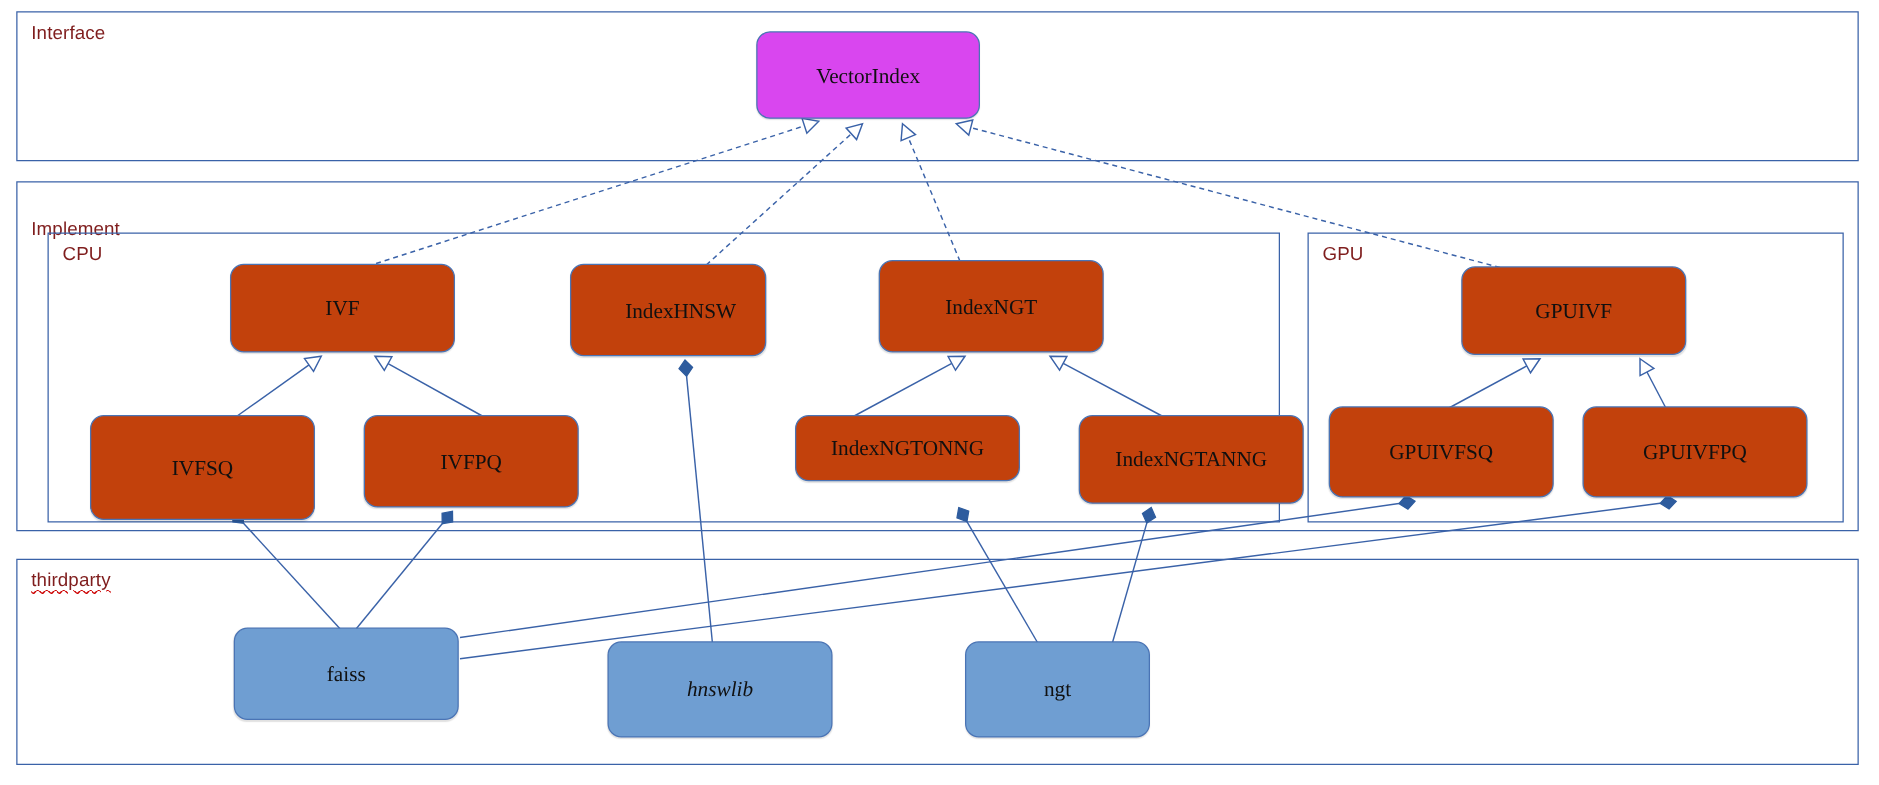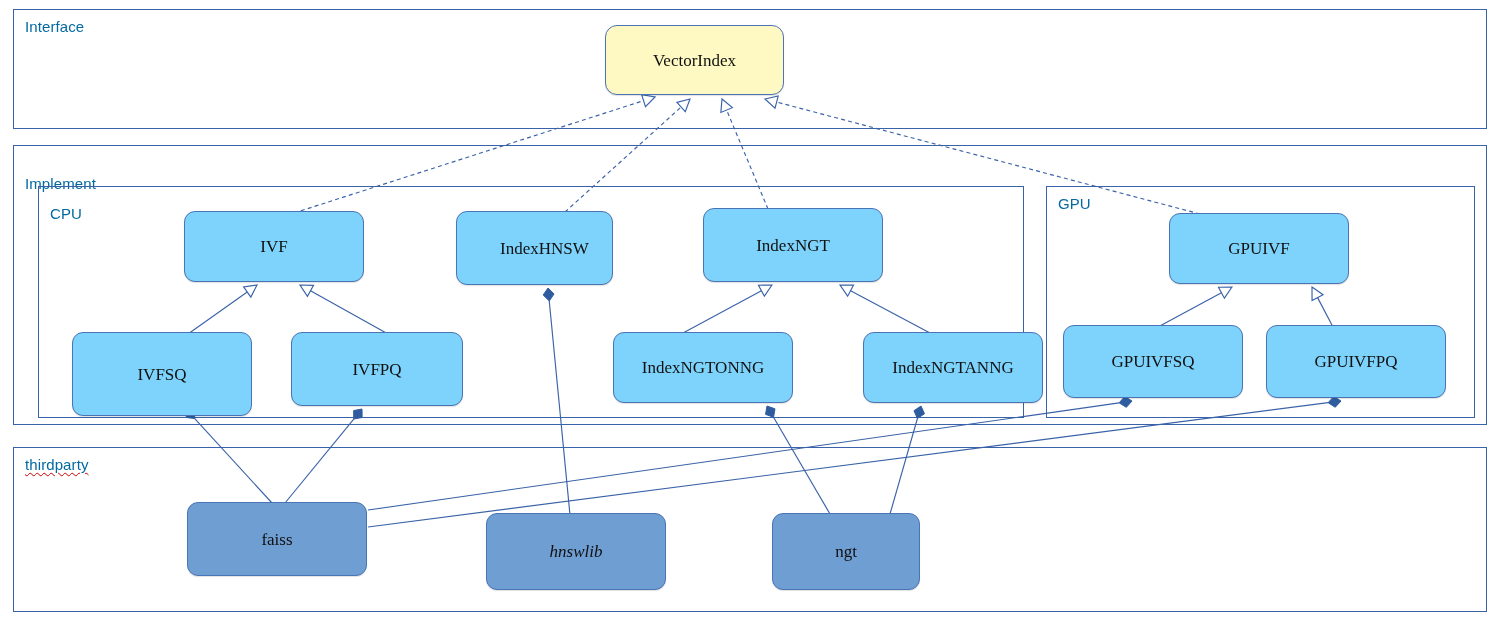--- a/index.html
+++ b/index.html
@@ -19,21 +19,21 @@
   .group{
     position:absolute;
     border:1px solid #3a62a8;
     background:transparent;
     box-sizing:border-box;
   }
   .group-label{
     position:absolute;
     font-family:"Liberation Sans", sans-serif;
     font-size:15px;
-    color:#0369a1;
+    color:#7f1d1d;
     white-space:nowrap;
     letter-spacing:0.1px;
   }
   .group-label.spell{
     text-decoration:underline;
     text-decoration-color:#cc0000;
     text-decoration-style:wavy;
     text-decoration-thickness:1px;
     text-underline-offset:2px;
   }
@@ -46,22 +46,22 @@
     display:flex;
     align-items:center;
     justify-content:center;
     font-family:"Liberation Serif", serif;
     font-size:17px;
     color:#101010;
     text-align:center;
     line-height:1;
     box-shadow:0 1px 1px rgba(0,0,0,0.12);
   }
-  .node.iface{ background:#fef9c3;border-radius:12px; }
-  .node.impl { background:#7dd3fc; }
+  .node.iface{ background:#d946ef; }
+  .node.impl { background:#c2410c; }
   .node.lib  { background:#6f9ed2; }
 
   
   #edges{
     position:absolute;
     left:0; top:0;
     width:1503px;
     height:628px;
     pointer-events:none;
   }
@@ -78,21 +78,21 @@
 <body>
 
 <div id="canvas">
 
   <div id="groups-layer">
       <div class="group" style="left: 13px; top: 9px; width: 1474px; height: 120px;"></div>
       <div class="group-label" style="left: 25px; top: 18px;">Interface</div>
       <div class="group" style="left: 13px; top: 145px; width: 1474px; height: 280px;"></div>
       <div class="group-label" style="left: 25px; top: 154px; margin-top: 21px;">Implement</div>
       <div class="group" style="left: 38px; top: 186px; width: 986px; height: 232px;"></div>
-      <div class="group-label" style="left: 50px; top: 205px;">CPU</div>
+      <div class="group-label" style="left: 50px; top: 195px;">CPU</div>
       <div class="group" style="left: 1046px; top: 186px; width: 429px; height: 232px;"></div>
       <div class="group-label" style="left: 1058px; top: 195px;">GPU</div>
       <div class="group" style="left: 13px; top: 447px; width: 1474px; height: 165px;"></div>
       <div class="group-label spell" style="left: 25px; top: 456px;">thirdparty</div>
     </div>
 
   <svg id="edges" viewBox="0 0 1503 628">
       <line x1="294" y1="213" x2="643.5753280323369" y2="100.67108572922139" class="edge-dashed"></line>
       <polygon points="655,97 645.4842926115319,106.6119151524062 641.6663634531418,94.73025630603658" class="tri-hollow"></polygon>
       <line x1="565" y1="212" x2="681.0981971825919" y2="107.04722974693689" class="edge-dashed"></line>
@@ -141,21 +141,21 @@
       </div>
       <div class="node impl" style="left: 703px; top: 208px; width: 180px; height: 74px;">
         <span>IndexNGT</span>
       </div>
       <div class="node impl" style="left: 72px; top: 332px; width: 180px; height: 84px;">
         <span>IVFSQ</span>
       </div>
       <div class="node impl" style="left: 291px; top: 332px; width: 172px; height: 74px;">
         <span>IVFPQ</span>
       </div>
-      <div class="node impl" style="left: 613px; top: 332px; width: 180px; height: 71px;">
+      <div class="node impl" style="left: 636px; top: 332px; width: 180px; height: 53px;">
         <span>IndexNGTONNG</span>
       </div>
       <div class="node impl" style="left: 863px; top: 332px; width: 180px; height: 71px;">
         <span>IndexNGTANNG</span>
       </div>
       <div class="node impl" style="left: 1169px; top: 213px; width: 180px; height: 71px;">
         <span>GPUIVF</span>
       </div>
       <div class="node impl" style="left: 1063px; top: 325px; width: 180px; height: 73px;">
         <span>GPUIVFSQ</span>

